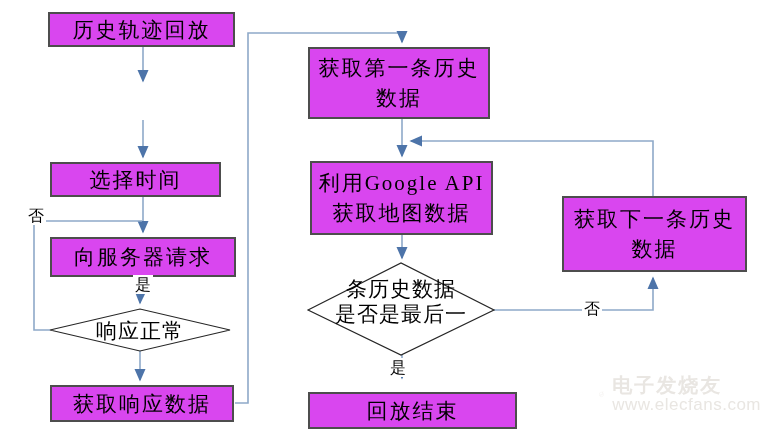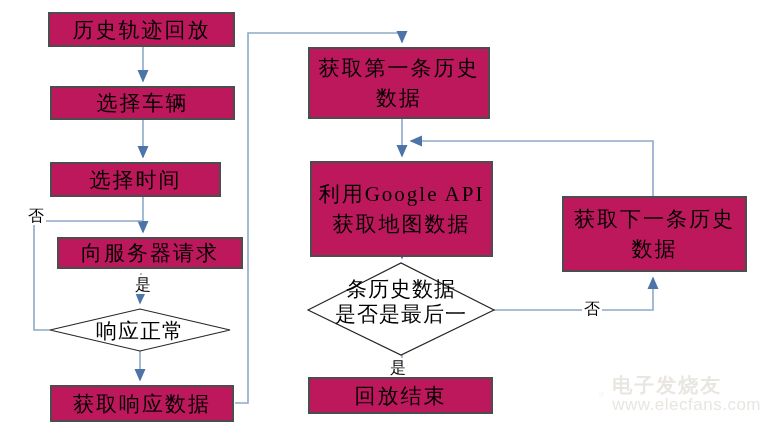--- a/index.html
+++ b/index.html
@@ -20,21 +20,21 @@
   svg.wires{position:absolute;left:0;top:0;width:763px;height:435px;}
   svg.wires path.edge, svg.wires polyline.edge{
     fill:none;stroke:var(--connector);stroke-width:1.6;
   }
   svg.wires polygon.diamond{
     fill:#ffffff;stroke:var(--diamond-border);stroke-width:1.2;
   }
   #arrowhead path{fill:var(--arrowhead);}
   .box{
     position:absolute;box-sizing:border-box;border:2px solid var(--box-border);
-    background:#be185d;display:flex;flex-direction:column;align-items:center;
+    background:#d946ef;display:flex;flex-direction:column;align-items:center;
     justify-content:center;text-align:left;font-size:21px;letter-spacing:2px;
     line-height:30px;
   }
   .diamond-label{
     position:absolute;text-align:center;font-size:21px;letter-spacing:1px;
     line-height:25px;pointer-events:none;
   }
   .edge-label{
     position:absolute;font-size:16px;letter-spacing:0;background:#ffffff;
     padding:0 2px;line-height:19px;
@@ -74,47 +74,44 @@
     <path class="edge" d="M653,196 L653,141 L411,141" marker-end="url(#arrowhead)"></path>
     <path class="edge" d="M494,310 L653,310 L653,278" marker-end="url(#arrowhead)"></path>
 
     <polygon class="diamond" points="50,330 140,309 230,330 140,351"></polygon>
     <polygon class="diamond" points="308,310 401,263 494,310 401,355"></polygon>
   </svg>
 
   <div class="box" style="left:48px;top:12px;width:187px;height:35px">
     <span>历史轨迹回放</span>
   </div>
-  <div class="box" style="left:50px;top:86px;width:185px;height:34px">
-    <span>选择车辆</span>
-  </div>
   <div class="box" style="left:50px;top:162px;width:171px;height:35px">
     <span>选择时间</span>
   </div>
-  <div class="box" style="left:57px;top:237px;width:186px;height:32px">
+  <div class="box" style="left:50px;top:237px;width:186px;height:40px">
     <span>向服务器请求</span>
   </div>
   <div class="diamond-label" style="left:60px;top:319px;width:160px">响应正常</div>
   <div class="box" style="left:50px;top:385px;width:184px;height:37px">
     <span>获取响应数据</span>
   </div>
 
   <div class="box" style="left:308px;top:47px;width:182px;height:72px">
     <span>获取第一条历史</span>
     <span>数据</span>
   </div>
-  <div class="box" style="left:310px;top:161px;width:183px;height:96px">
+  <div class="box" style="left:310px;top:161px;width:183px;height:74px">
     <span>利用Google API</span>
     <span>获取地图数据</span>
   </div>
   <div class="diamond-label" style="left:321px;top:277px;width:160px">
     <span style="display:block">条历史数据</span>
     <span style="display:block">是否是最后一</span>
   </div>
-  <div class="box" style="left:308px;top:377px;width:185px;height:37px">
+  <div class="box" style="left:308px;top:392px;width:209px;height:37px">
     <span>回放结束</span>
   </div>
   <div class="box" style="left:562px;top:196px;width:185px;height:76px">
     <span>获取下一条历史</span>
     <span>数据</span>
   </div>
 
   <span class="edge-label" style="left:26px;top:206px">否</span>
   <span class="edge-label" style="left:133px;top:275px">是</span>
   <span class="edge-label" style="left:388px;top:358px">是</span>

